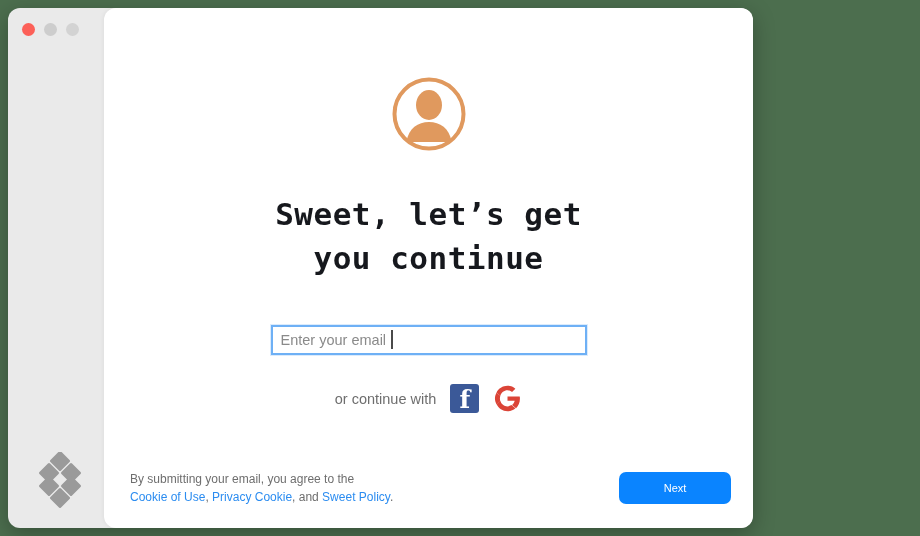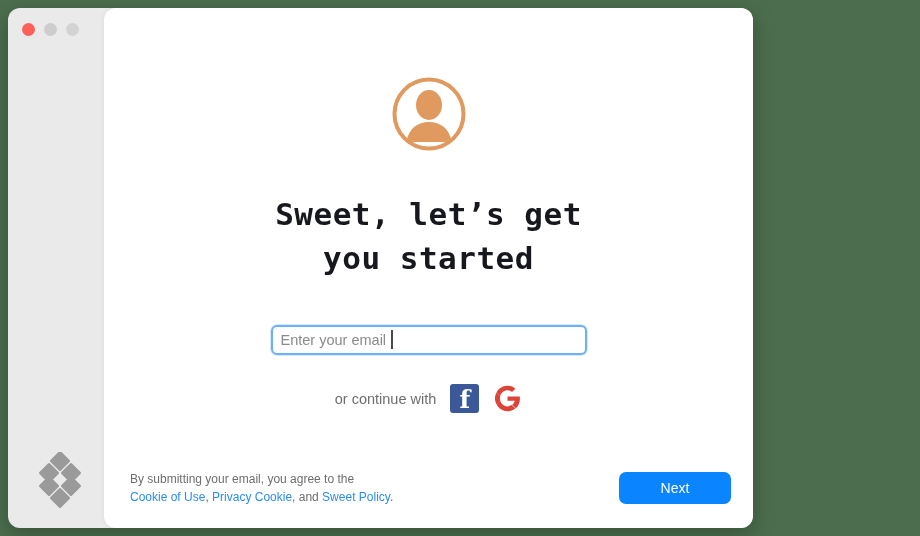--- a/index.html
+++ b/index.html
@@ -107,21 +107,21 @@
     top: 317px;
     display: flex;
     justify-content: center;
   }
   .email-input {
     width: 316px;
     height: 30px;
     box-sizing: border-box;
     padding: 0 8px;
     border: 2px solid #6eb0f5;
-    border-radius: 6px;
+    border-radius: 0;
     outline: none;
     font-family: "Liberation Sans", sans-serif;
     font-size: 14.5px;
     color: #333333;
     background: #ffffff;
     box-shadow: 0 0 0 1px rgba(110,176,245,0.25);
   }
   .email-input::placeholder {
     color: #8a8a8a;
     opacity: 1;
@@ -196,21 +196,21 @@
     text-decoration: none;
   }
   .next-button {
     width: 112px;
     height: 32px;
     border: none;
     border-radius: 7px;
     background: #0a84ff;
     color: #ffffff;
     font-family: "Liberation Sans", sans-serif;
-    font-size: 14px;
+    font-size: 11px;
     cursor: pointer;
   }
 </style>
 </head>
 <body>
 
 <div class="window">
 
   <div class="traffic-lights">
     <div class="light light-close"></div>
@@ -236,21 +236,21 @@
 
       <div class="avatar-wrap">
         <svg width="76" height="76" viewBox="0 0 76 76">
           <circle cx="38" cy="38" r="34.5" fill="none" stroke="#e0995e" stroke-width="4"></circle>
           <ellipse cx="38" cy="29" rx="13" ry="15" fill="#e0995e"></ellipse>
           <path d="M15.5 66 C17.5 52 27 46 38 46 C49 46 58.5 52 60.5 66 Z" fill="#e0995e"></path>
         </svg>
       </div>
 
       <div class="heading">Sweet, let’s get
-you started</div>
+you continue</div>
 
       <div class="email-row">
         <input class="email-input" type="text" placeholder="Enter your email" style="">
       </div>
       <div class="caret"></div>
 
       <div class="social-row">
         <span class="social-label">or continue with</span>
 
         <div class="fb-icon">

